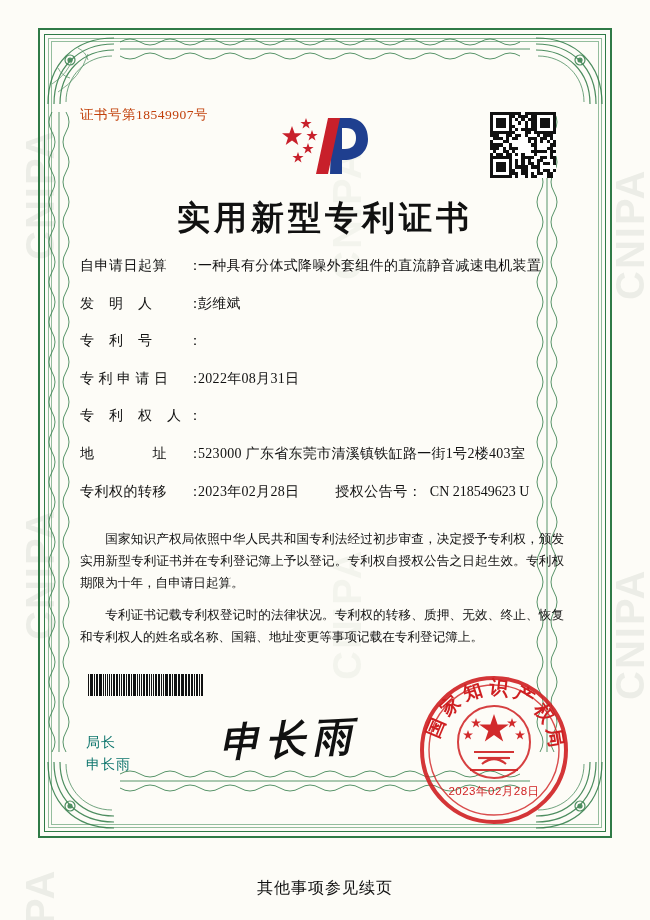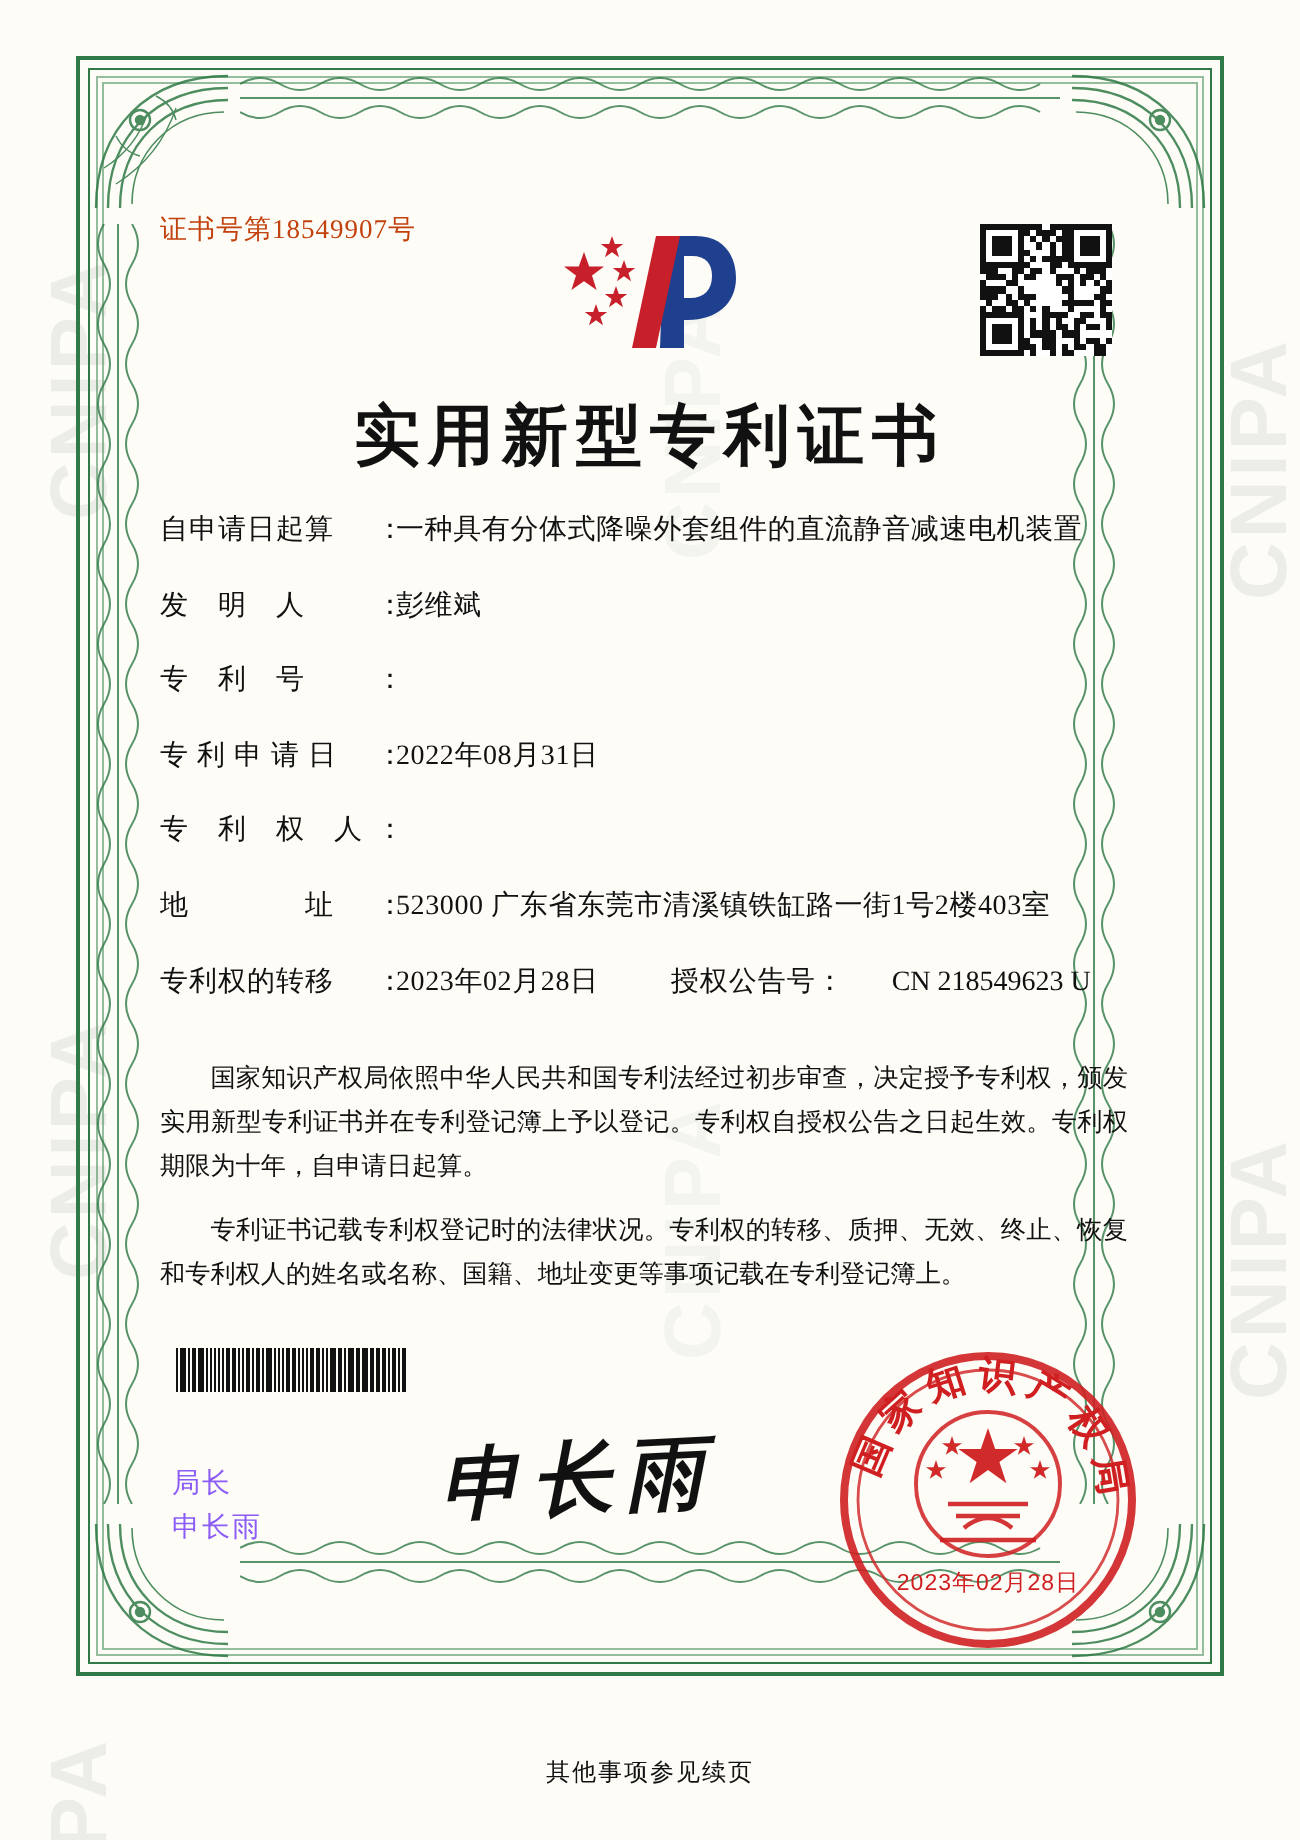--- a/index.html
+++ b/index.html
@@ -175,21 +175,21 @@
     white-space: pre;
   }
   .fcolon { width: 10px; flex: 0 0 10px; }
   .fvalue { flex: 1 1 auto; letter-spacing: .3px; }
   .frow.split .fvalue { flex: 0 0 auto; }
   .flabel2 {
     margin-left: 36px;
     white-space: pre;
     letter-spacing: .5px;
   }
-  .fvalue2 { margin-left: 24px; }
+  .fvalue2 { margin-left: 8px; }
 
   
   .paras {
     position: absolute;
     left: 80px;
     top: 528px;
     width: 484px;
     font-size: 12.6px;
     line-height: 22px;
     color: #111;
@@ -213,21 +213,21 @@
     height: 100%;
     margin-right: 1px;
   }
 
   
   .sig-label {
     position: absolute;
     left: 86px;
     top: 732px;
     font-size: 14px;
-    color: #8b5cf6;
+    color: #0f766e;
     line-height: 22px;
     letter-spacing: 1px;
   }
   .sig-hand {
     position: absolute;
     left: 220px;
     top: 712px;
     font-size: 40px;
     font-family: "Liberation Serif", serif;
     font-weight: bold;
@@ -263,21 +263,21 @@
     top: 843px;
     text-align: center;
     font-size: 12.5px;
     color: #111;
   }
   .footer-note {
     position: absolute;
     left: 0; right: 0;
     top: 878px;
     text-align: center;
-    font-size: 12px;
+    font-size: 16px;
     color: #111;
     letter-spacing: 1px;
   }
 </style>
 </head>
 <body>
 
 <div class="page">
 
   <div class="watermark-layer">

